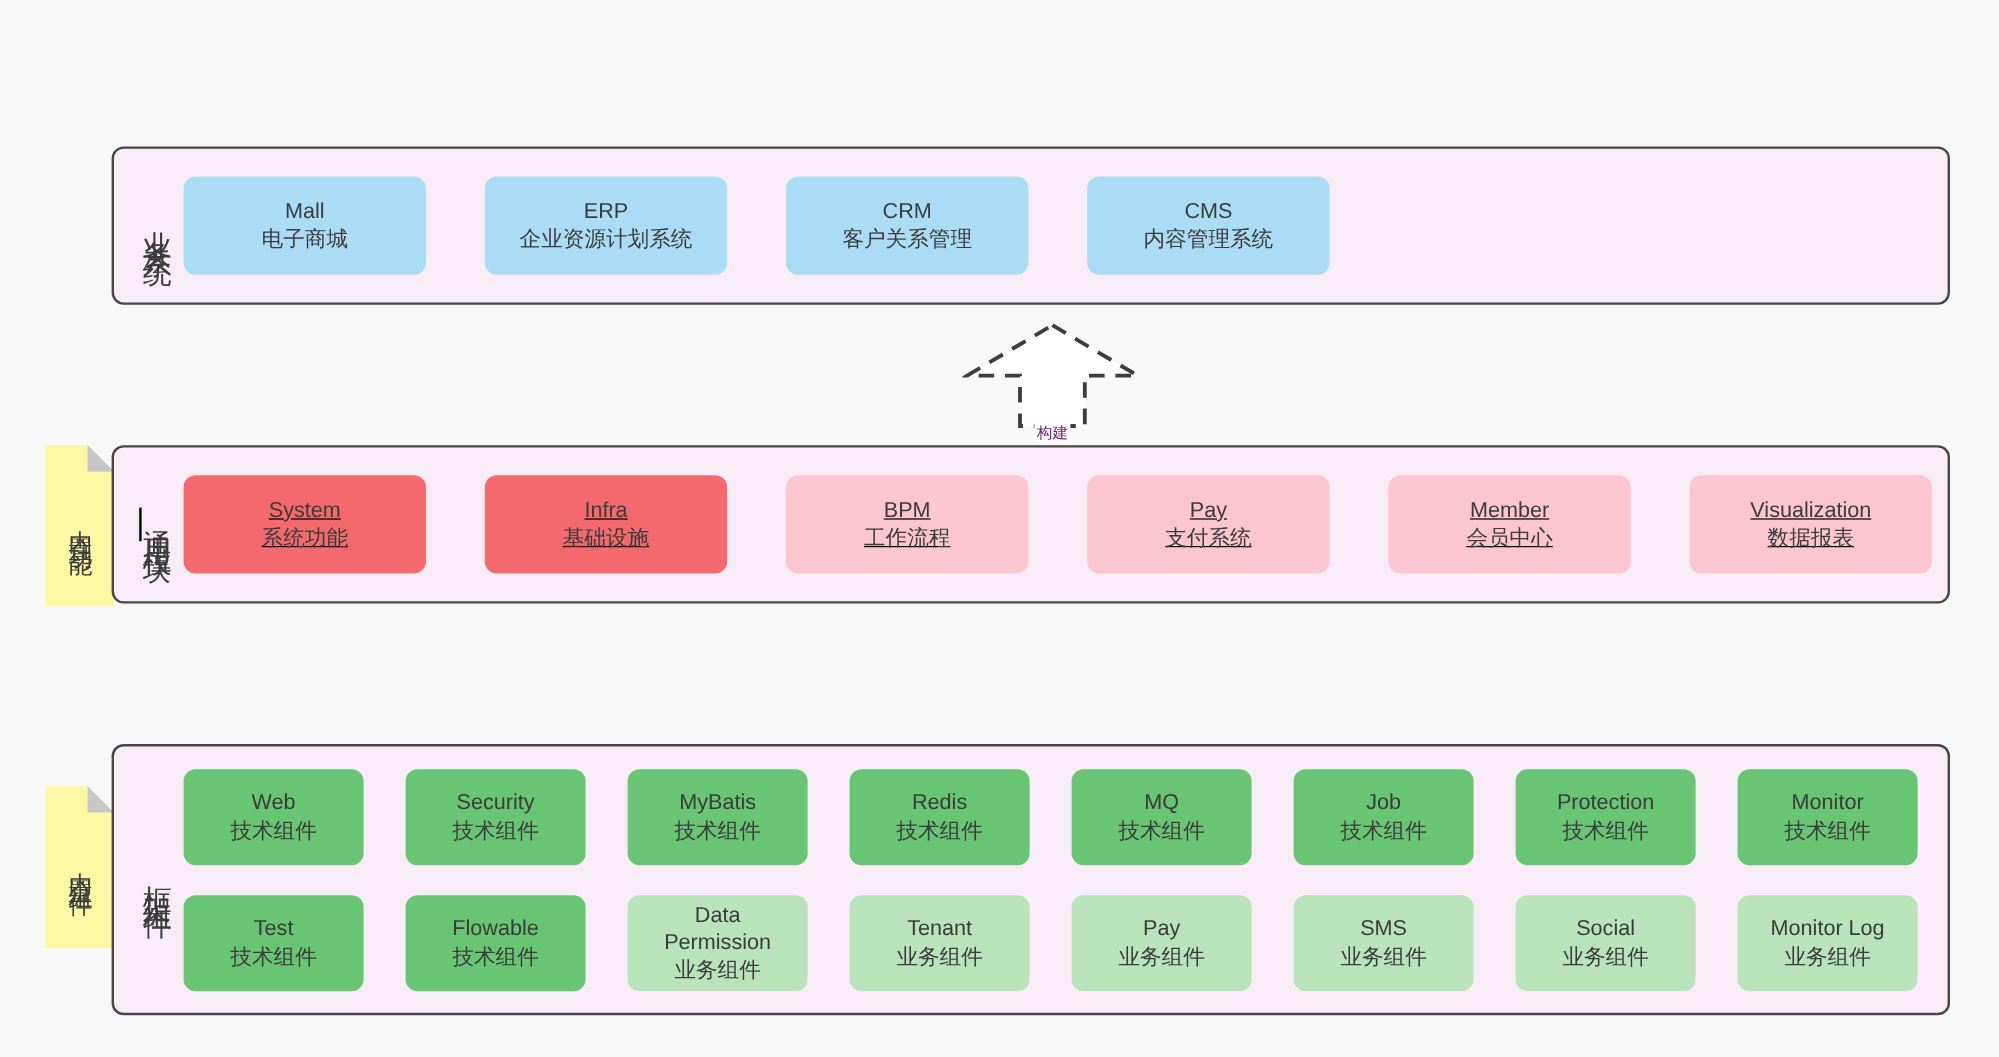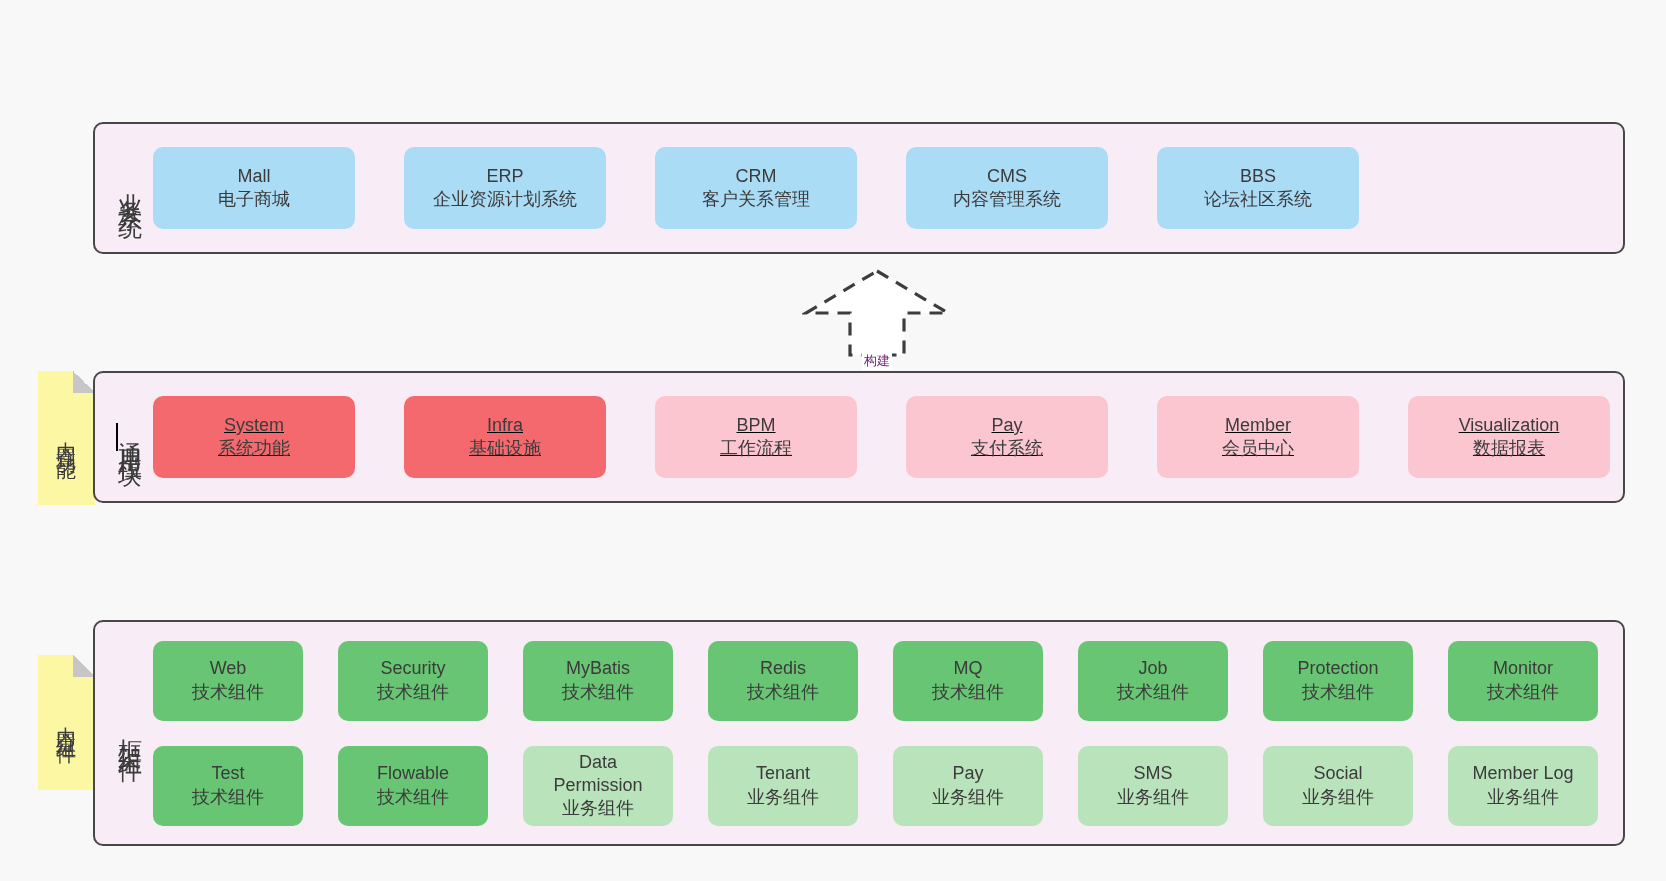--- a/index.html
+++ b/index.html
@@ -81,24 +81,20 @@
         <div>企业资源计划系统</div>
       </div>
       <div class="box big blue">
         <div>CRM</div>
         <div>客户关系管理</div>
       </div>
       <div class="box big blue">
         <div>CMS</div>
         <div>内容管理系统</div>
       </div>
-      <div class="box big blue">
-        <div>BBS</div>
-        <div>论坛社区系统</div>
-      </div>
     </div>
   </div>
 
   <div class="arrow" id="arrow1">
     <svg viewBox="0 0 150 90">
       <polygon points="75,3 146,45 102,45 102,87 48,87 48,45 4,45" fill="#ffffff" stroke="#3d3d3d" stroke-width="3.2" stroke-dasharray="13 9"></polygon>
     </svg>
     <div class="alabel">构建</div>
   </div>
 
@@ -197,20 +193,20 @@
         </div>
         <div class="box sml glight">
           <div>SMS</div>
           <div>业务组件</div>
         </div>
         <div class="box sml glight">
           <div>Social</div>
           <div>业务组件</div>
         </div>
         <div class="box sml glight">
-          <div>Member Log</div>
+          <div>Monitor Log</div>
           <div>业务组件</div>
         </div>
       </div>
     </div>
   </div>
 
 </div>
 
 </body></html>

